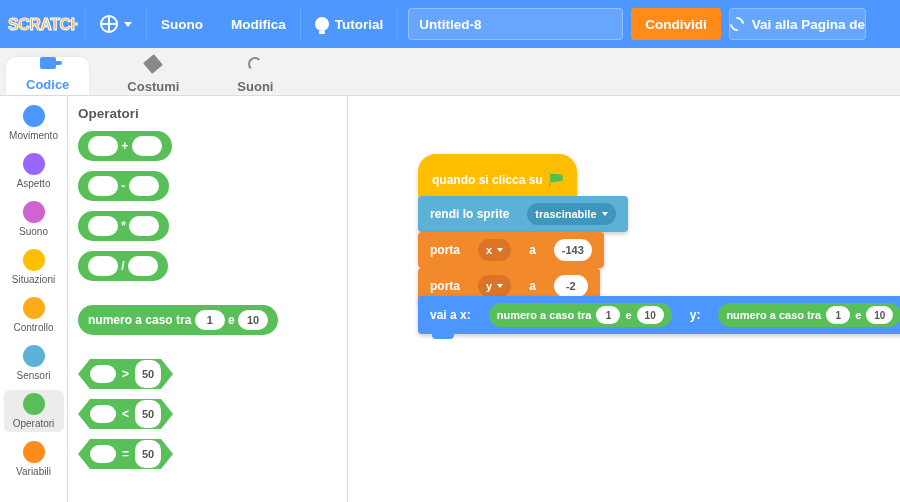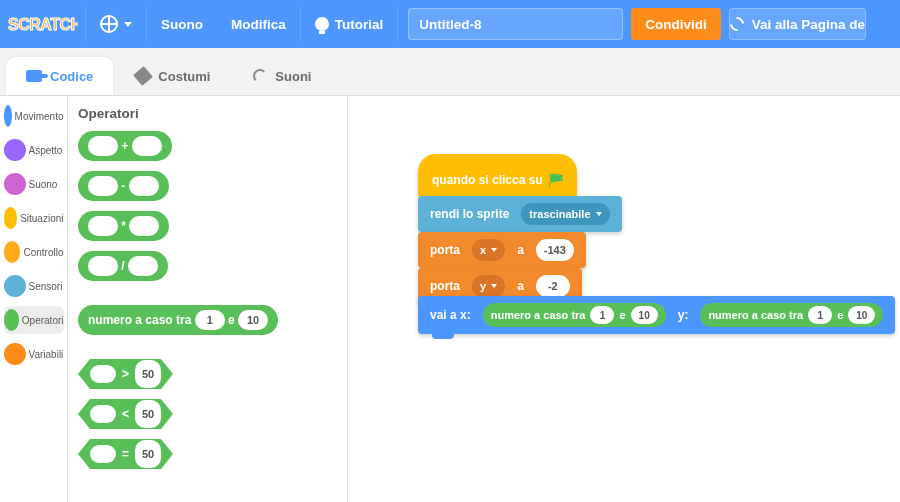--- a/index.html
+++ b/index.html
@@ -85,21 +85,22 @@
   }
   .tab {
     height: 38px;
     padding: 0 20px;
     display:flex;align-items:center;gap:8px;
     color:#6b6b6b;
     font-size:13px;
     font-weight:600;
     border-radius: 10px 10px 0 0;
     cursor:pointer;
-    margin-right: 3px;
+    margin-right: 18px;
+    flex-direction: column;
   }
   .tab.active {
     background:#fff;
     color:#4d97ff;
     box-shadow: 0 -1px 4px rgba(0,0,0,0.05);
   }
   .tab-ico { width:16px;height:12px;display:inline-block; }
   .ico-code { background:#4d97ff; border-radius:2px; position:relative;}
   .ico-code::after{content:"";position:absolute;left:4px;right:-6px;top:4px;height:4px;background:#4d97ff;border-radius:2px;}
   .ico-brush { width:14px;height:14px;background:#888;border-radius:1px;transform:rotate(-40deg);}
@@ -111,21 +112,21 @@
   
   .cat-col {
     width: 68px;
     background:#fff;
     border-right:1px solid #ddd;
     display:flex;flex-direction:column;align-items:center;
     padding-top:6px;
     gap:6px;
   }
   .cat {
-    width:60px; display:flex;align-items:center;gap:3px;
+    width:60px; display:flex;flex-direction:column;align-items:center;gap:3px;
     padding:3px 0;
     font-size:10px;
     color:#595959;
     cursor:pointer;
     border-radius:6px;
   }
   .cat.selected { background:#ececec; }
   .cat-dot { width:22px;height:22px;border-radius:50%; }
 
   
@@ -191,21 +192,21 @@
   
   .stack-blk {
     position:absolute;
     height:36px;
     display:flex;align-items:center;
     padding:0 12px 0 12px;
     color:#fff;
     font-size:12px;
     font-weight:600;
     border-radius:4px;
-    gap:12px;
+    gap:18px;
     white-space:nowrap;
   }
   .notch::before {
     content:"";position:absolute;left:14px;bottom:-5px;width:22px;height:5px;background:inherit;border-radius:0 0 4px 4px;
   }
   .hat {
     position:absolute;
     height:44px;
     padding: 8px 14px 0 14px;
     display:flex;align-items:center;gap:6px;

